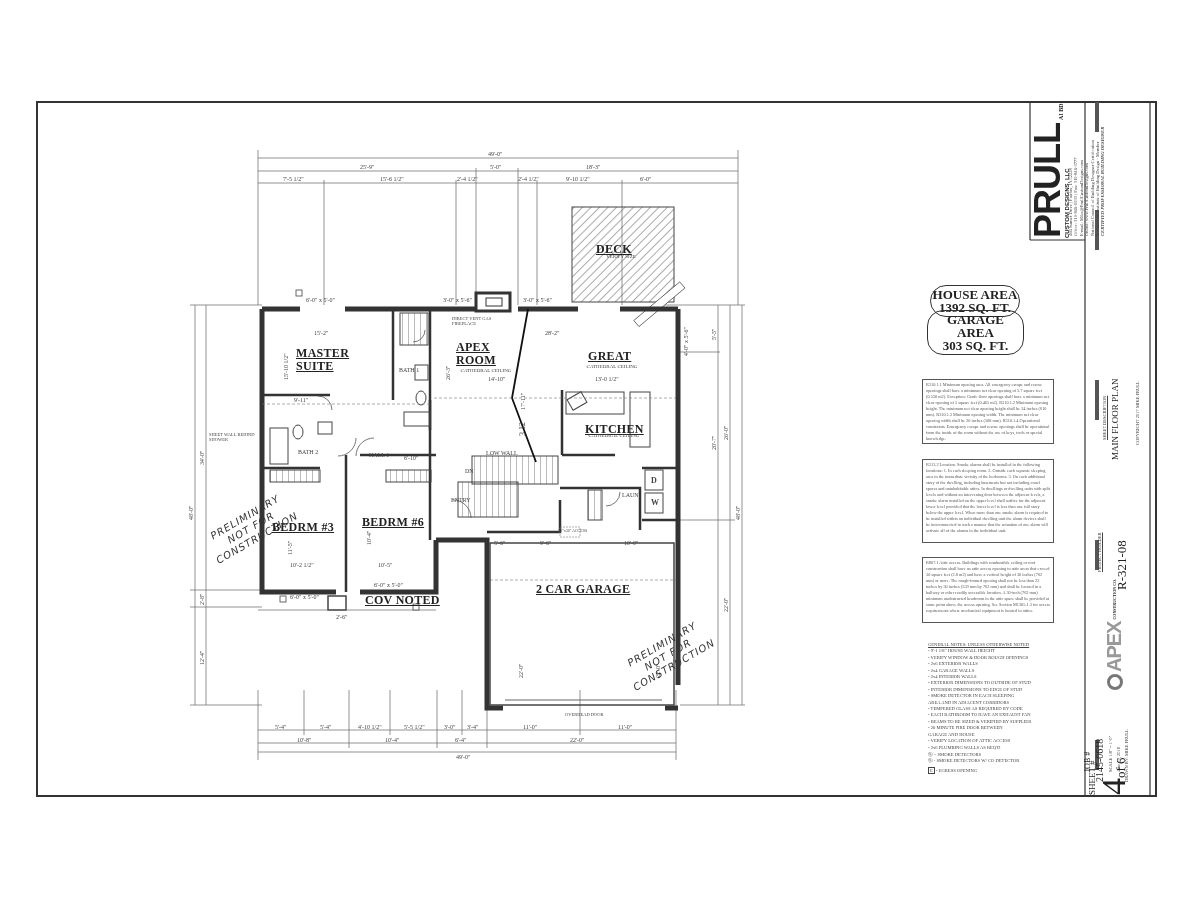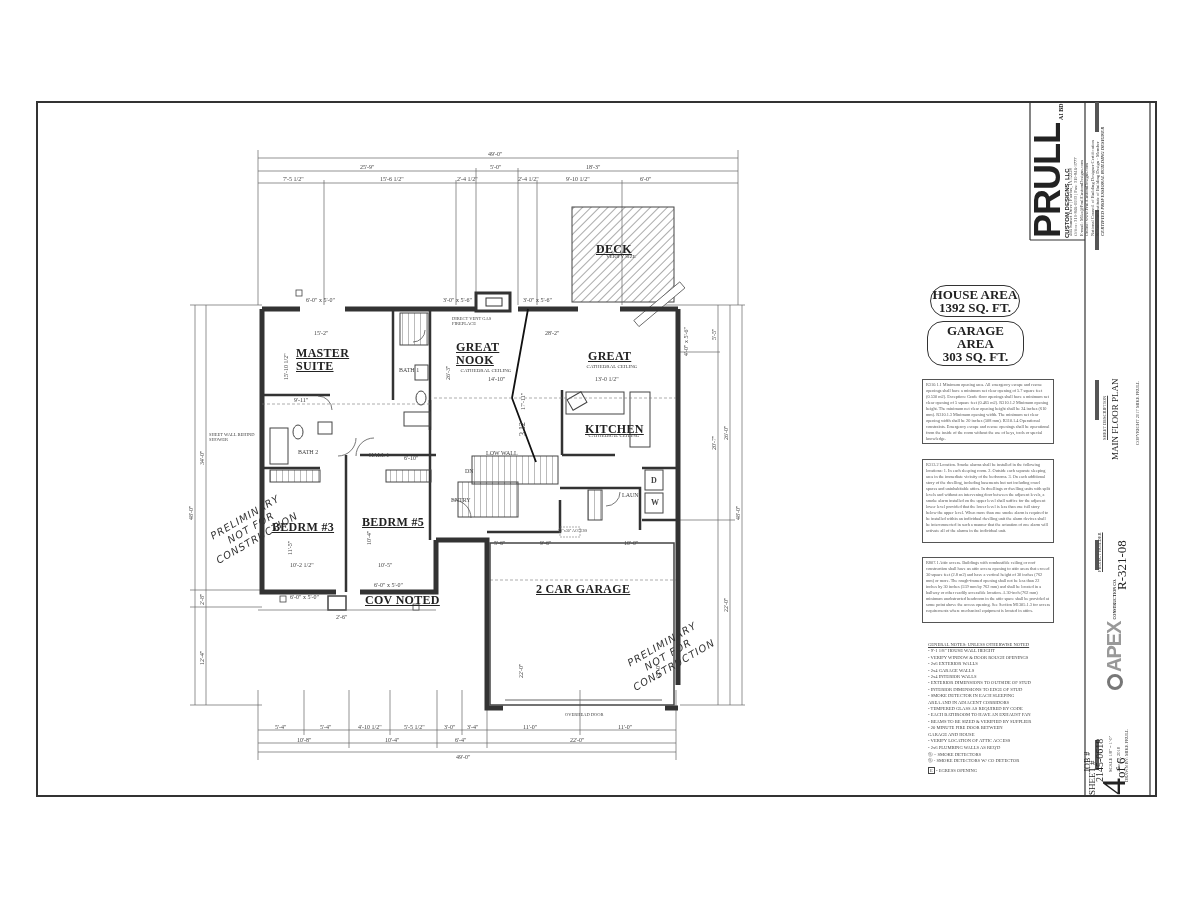--- a/index.html
+++ b/index.html
@@ -157,28 +157,28 @@
   <line x1="258" y1="610" x2="436" y2="610" stroke="#666" stroke-width="0.7"></line>
 
   <g fill="#fff" stroke="#444" stroke-width="0.8">
     <rect x="296" y="290" width="6" height="6"></rect>
     <rect x="280" y="596" width="6" height="6"></rect>
     <rect x="413" y="604" width="6" height="6"></rect>
   </g>
 </svg>
 
 <div class="room" style="left:296px;top:347px;width:60px;">MASTER SUITE</div>
-<div class="room" style="left:456px;top:341px;width:60px;">GREAT NOOK</div>
+<div class="room" style="left:456px;top:341px;width:60px;">APEX ROOM</div>
 <div class="sub" style="left:450px;top:368px;width:72px;">CATHEDRAL CEILING</div>
 <div class="room" style="left:588px;top:350px;width:50px;">GREAT</div>
 <div class="sub" style="left:576px;top:364px;width:72px;">CATHEDRAL CEILING</div>
 <div class="room" style="left:585px;top:423px;width:60px;">KITCHEN</div>
 <div class="sub" style="left:578px;top:433px;width:72px;">CATHEDRAL CEILING</div>
 <div class="room" style="left:272px;top:521px;width:70px;">BEDRM #3</div>
-<div class="room" style="left:362px;top:516px;width:70px;">BEDRM #5</div>
+<div class="room" style="left:362px;top:516px;width:70px;">BEDRM #6</div>
 <div class="room" style="left:365px;top:594px;width:80px;">COV NOTED</div>
 <div class="room" style="left:536px;top:583px;width:100px;">2 CAR GARAGE</div>
 <div class="room" style="left:596px;top:243px;width:50px;">DECK</div>
 <div class="sub" style="left:596px;top:254px;width:50px;">VERIFY SIZE</div>
 
 <div class="dim" style="left:399px;top:367px;">BATH 1</div>
 <div class="dim" style="left:298px;top:449px;">BATH 2</div>
 <div class="dim" style="left:369px;top:452px;">HALL 1</div>
 <div class="dim" style="left:622px;top:492px;">LAUN.</div>
 <div class="dim" style="left:451px;top:497px;">ENTRY</div>
@@ -263,21 +263,21 @@
 <div class="stamp" style="left:622px;top:637px;">
   <div>PRELIMINARY</div>
   <div>NOT FOR</div>
   <div>CONSTRUCTION</div>
 </div>
 
 <div class="pill" style="left:930px;top:285px;width:90px;">
   <div>HOUSE AREA</div>
   <div>1392 SQ. FT.</div>
 </div>
-<div class="pill" style="left:927px;top:321px;width:97px;">
+<div class="pill" style="left:927px;top:310px;width:97px;">
   <div>GARAGE AREA</div>
   <div>303 SQ. FT.</div>
 </div>
 
 <div class="notebox" style="left:922px;top:379px;width:132px;height:65px;">R310.1.1 Minimum opening area. All emergency escape and rescue openings shall have a minimum net clear opening of 5.7 square feet (0.530 m2). Exception: Grade floor openings shall have a minimum net clear opening of 5 square feet (0.465 m2). R310.1.2 Minimum opening height. The minimum net clear opening height shall be 24 inches (610 mm). R310.1.3 Minimum opening width. The minimum net clear opening width shall be 20 inches (508 mm). R310.1.4 Operational constraints. Emergency escape and rescue openings shall be operational from the inside of the room without the use of keys, tools or special knowledge.</div>
 <div class="notebox" style="left:922px;top:459px;width:132px;height:84px;">R313.2 Location. Smoke alarms shall be installed in the following locations: 1. In each sleeping room. 2. Outside each separate sleeping area in the immediate vicinity of the bedrooms. 3. On each additional story of the dwelling, including basements but not including crawl spaces and uninhabitable attics. In dwellings or dwelling units with split levels and without an intervening door between the adjacent levels, a smoke alarm installed on the upper level shall suffice for the adjacent lower level provided that the lower level is less than one full story below the upper level. When more than one smoke alarm is required to be installed within an individual dwelling unit the alarm devices shall be interconnected in such a manner that the actuation of one alarm will activate all of the alarms in the individual unit.</div>
 <div class="notebox" style="left:922px;top:557px;width:132px;height:66px;">R807.1 Attic access. Buildings with combustible ceiling or roof construction shall have an attic access opening to attic areas that exceed 30 square feet (2.8 m2) and have a vertical height of 30 inches (762 mm) or more. The rough-framed opening shall not be less than 22 inches by 30 inches (559 mm by 762 mm) and shall be located in a hallway or other readily accessible location. A 30-inch (762 mm) minimum unobstructed headroom in the attic space shall be provided at some point above the access opening. See Section M1305.1.3 for access requirements where mechanical equipment is located in attics.</div>
 
 <div class="gen-notes" style="left:928px;top:642px;">
   <div style="text-decoration:underline;">GENERAL NOTES: UNLESS OTHERWISE NOTED</div>

